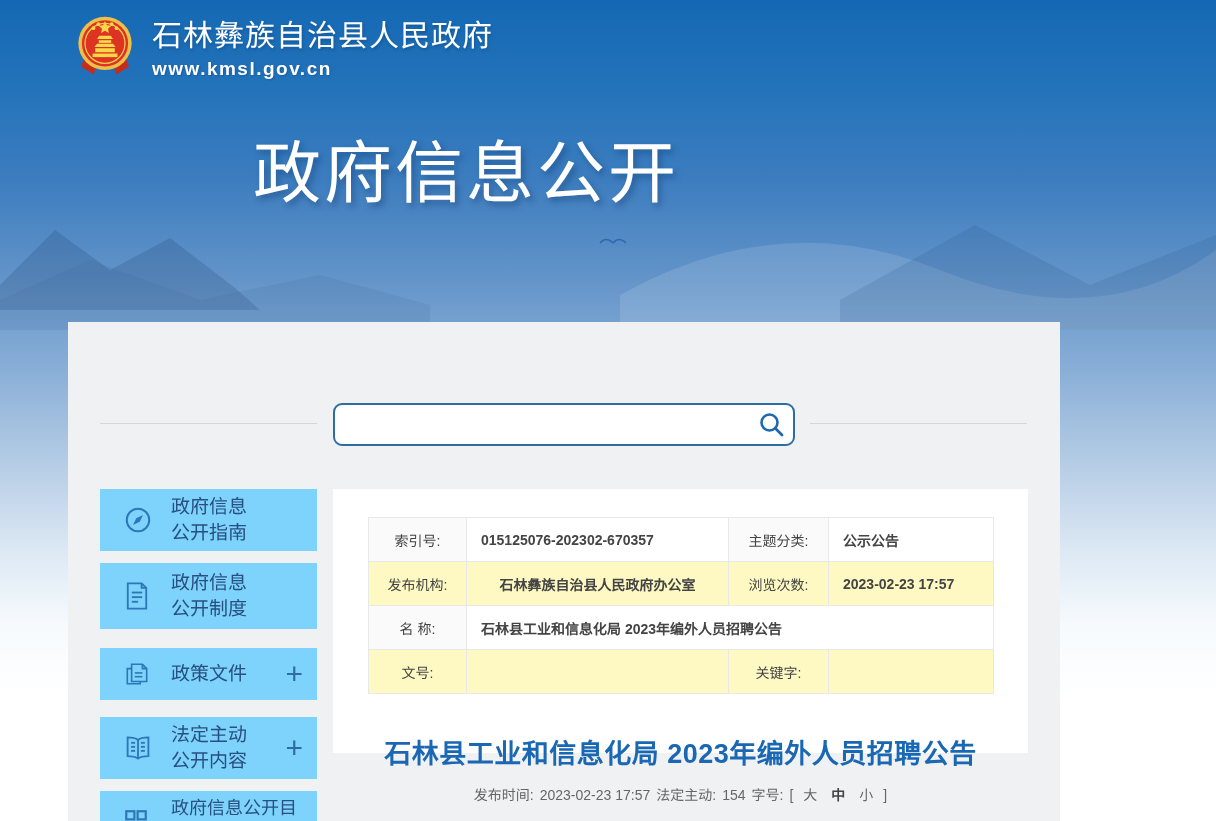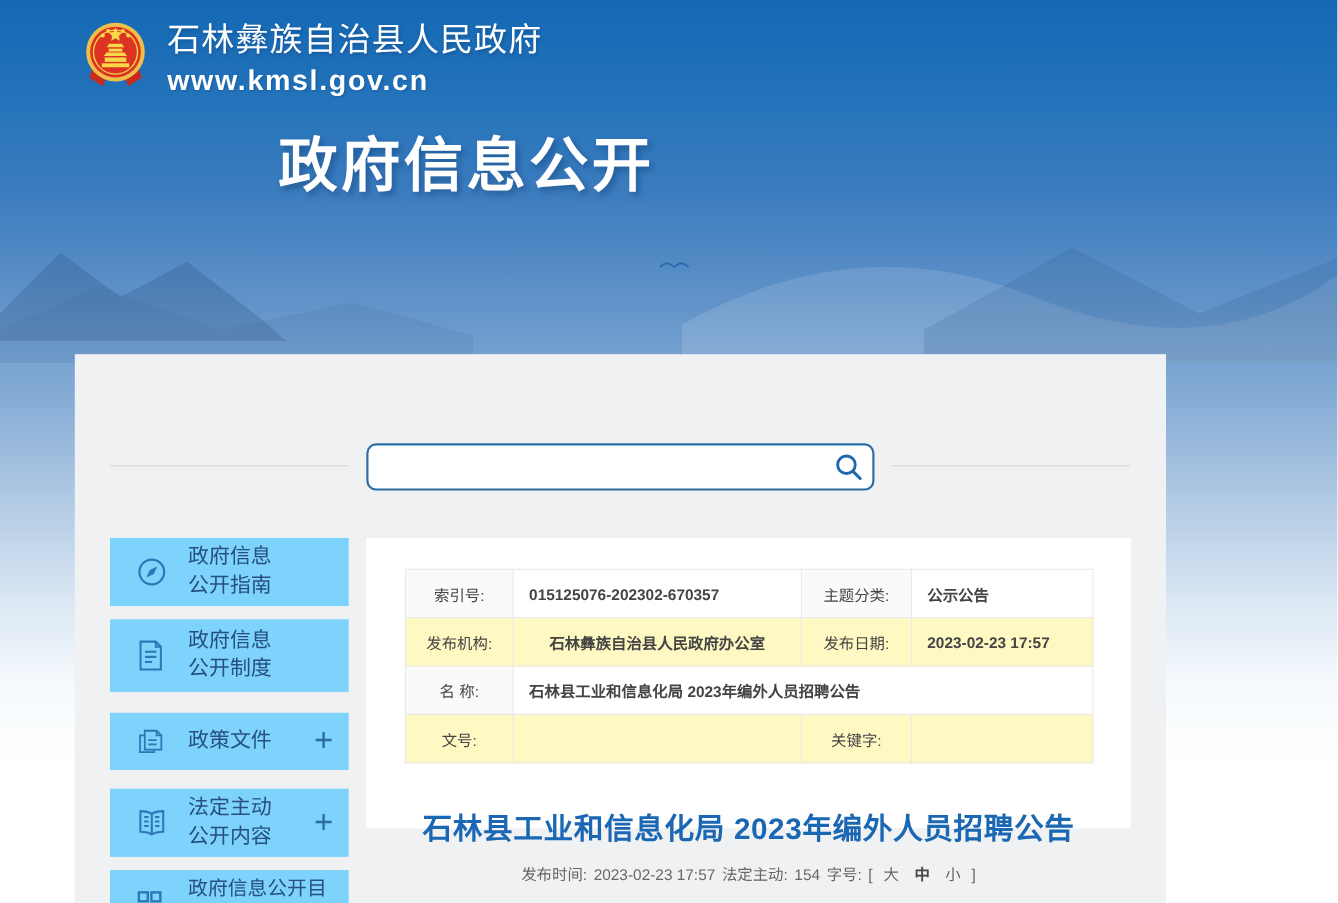--- a/index.html
+++ b/index.html
@@ -16,28 +16,28 @@
   .banner-art{ position:absolute; left:0; top:110px; width:1216px; height:220px; pointer-events:none; }
 
   
   .site-header{ position:absolute; left:73px; top:11px; display:flex; align-items:center; gap:15px; cursor:pointer; }
   .emblem{ width:64px; height:66px; flex:0 0 auto; }
   .brand-text .site-name{
     color:#fff; font-size:30px; font-weight:400; letter-spacing:1px;
     text-shadow:1px 2px 3px rgba(10,50,100,.35);
   }
   .brand-text .site-url{
-    color:#fff; font-size:26px; font-weight:700; letter-spacing:1.5px; margin-top:3px;
+    color:#fff; font-size:19px; font-weight:700; letter-spacing:1.5px; margin-top:3px;
     text-shadow:1px 1px 2px rgba(10,50,100,.3);
   }
 
   
   .banner-title{
-    position:absolute; left:253px; top:106px;
-    font-size:54px; font-weight:700; color:#fff; letter-spacing:3px;
+    position:absolute; left:253px; top:118px;
+    font-size:68px; font-weight:400; color:#fff; letter-spacing:3px;
     text-shadow:3px 4px 6px rgba(8,45,95,.38);
     white-space:nowrap;
   }
 
   
   .content-card{
     position:absolute; left:68px; top:322px; width:992px; height:499px;
     background:#f0f1f2; overflow:hidden;
   }
   .rule{ position:absolute; top:101px; height:1px; background:#d6d6d6; width:217px; }
@@ -254,21 +254,21 @@
         <tbody>
             <tr>
           <td class="lbl">索引号:</td>
           <td class="val">015125076-202302-670357</td>
           <td class="lbl">主题分类:</td>
           <td class="val">公示公告</td>
         </tr>
         <tr class="alt">
           <td class="lbl">发布机构:</td>
           <td class="val center">石林彝族自治县人民政府办公室</td>
-          <td class="lbl">发布日期:</td>
+          <td class="lbl">浏览次数:</td>
           <td class="val">2023-02-23 17:57</td>
         </tr>
         <tr>
           <td class="lbl">名 称:</td>
           <td class="val" colspan="3">石林县工业和信息化局 2023年编外人员招聘公告</td>
         </tr>
         <tr class="alt">
           <td class="lbl">文号:</td>
           <td class="val"></td>
           <td class="lbl">关键字:</td>

